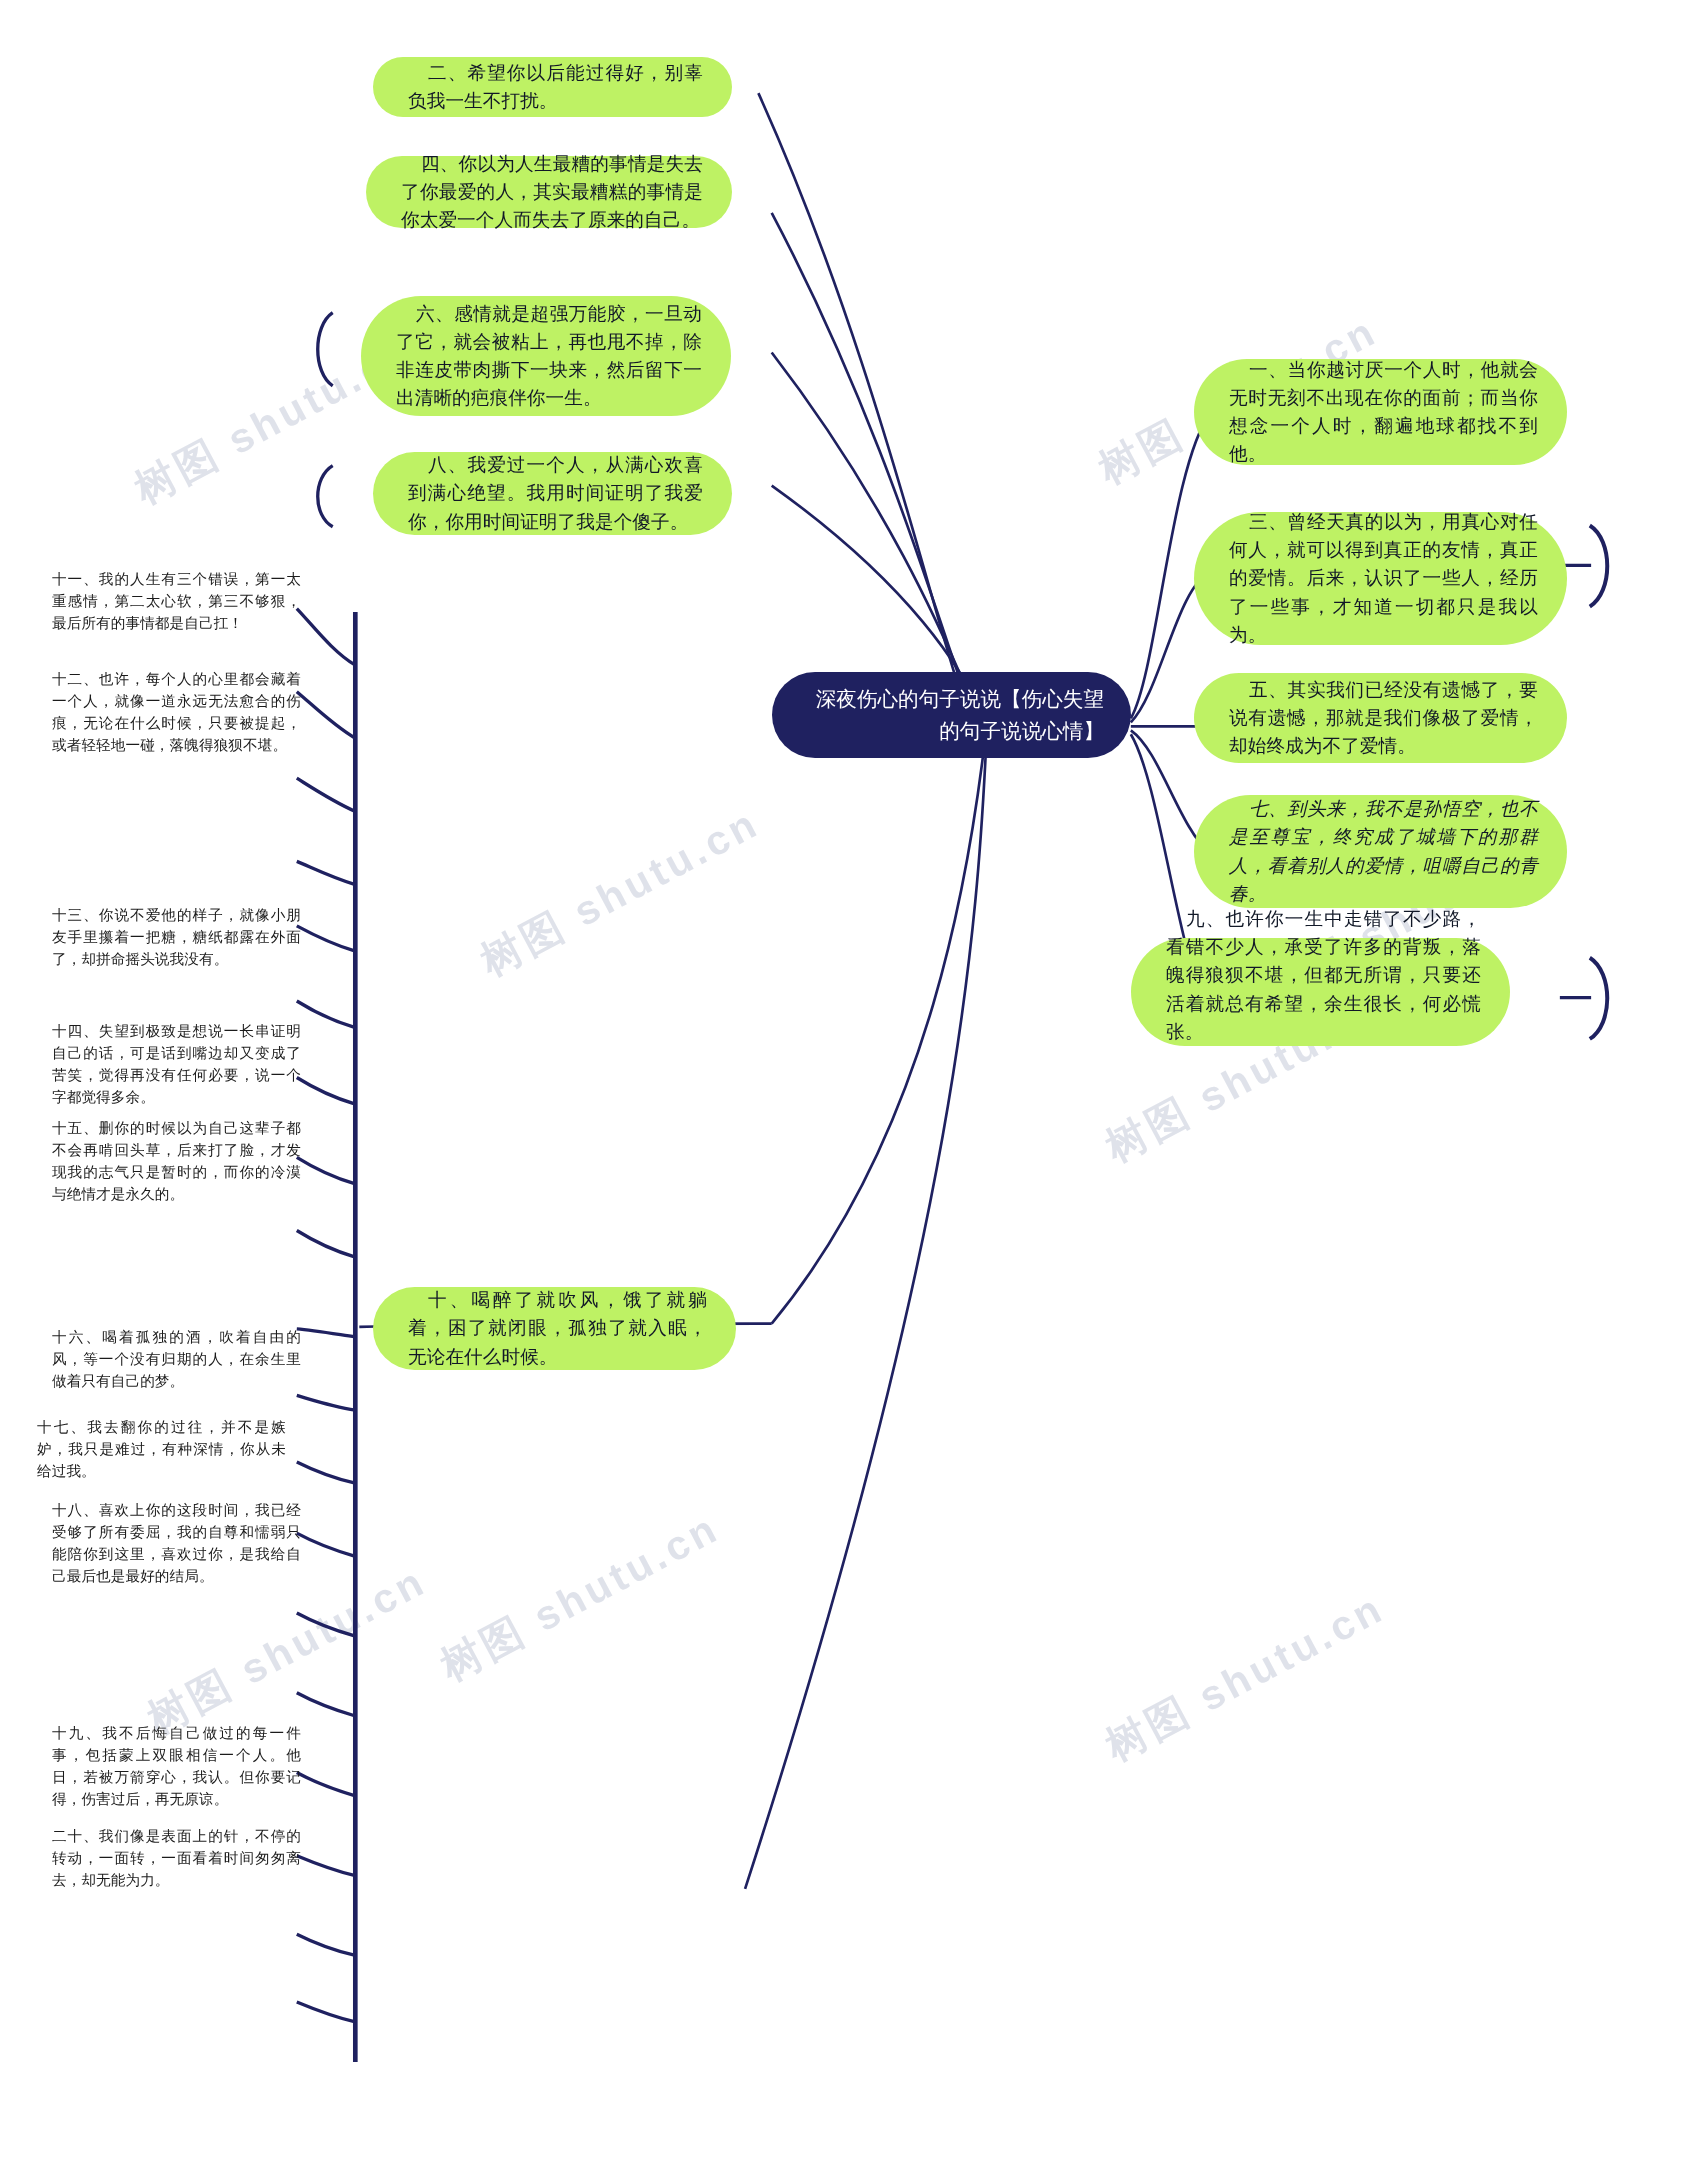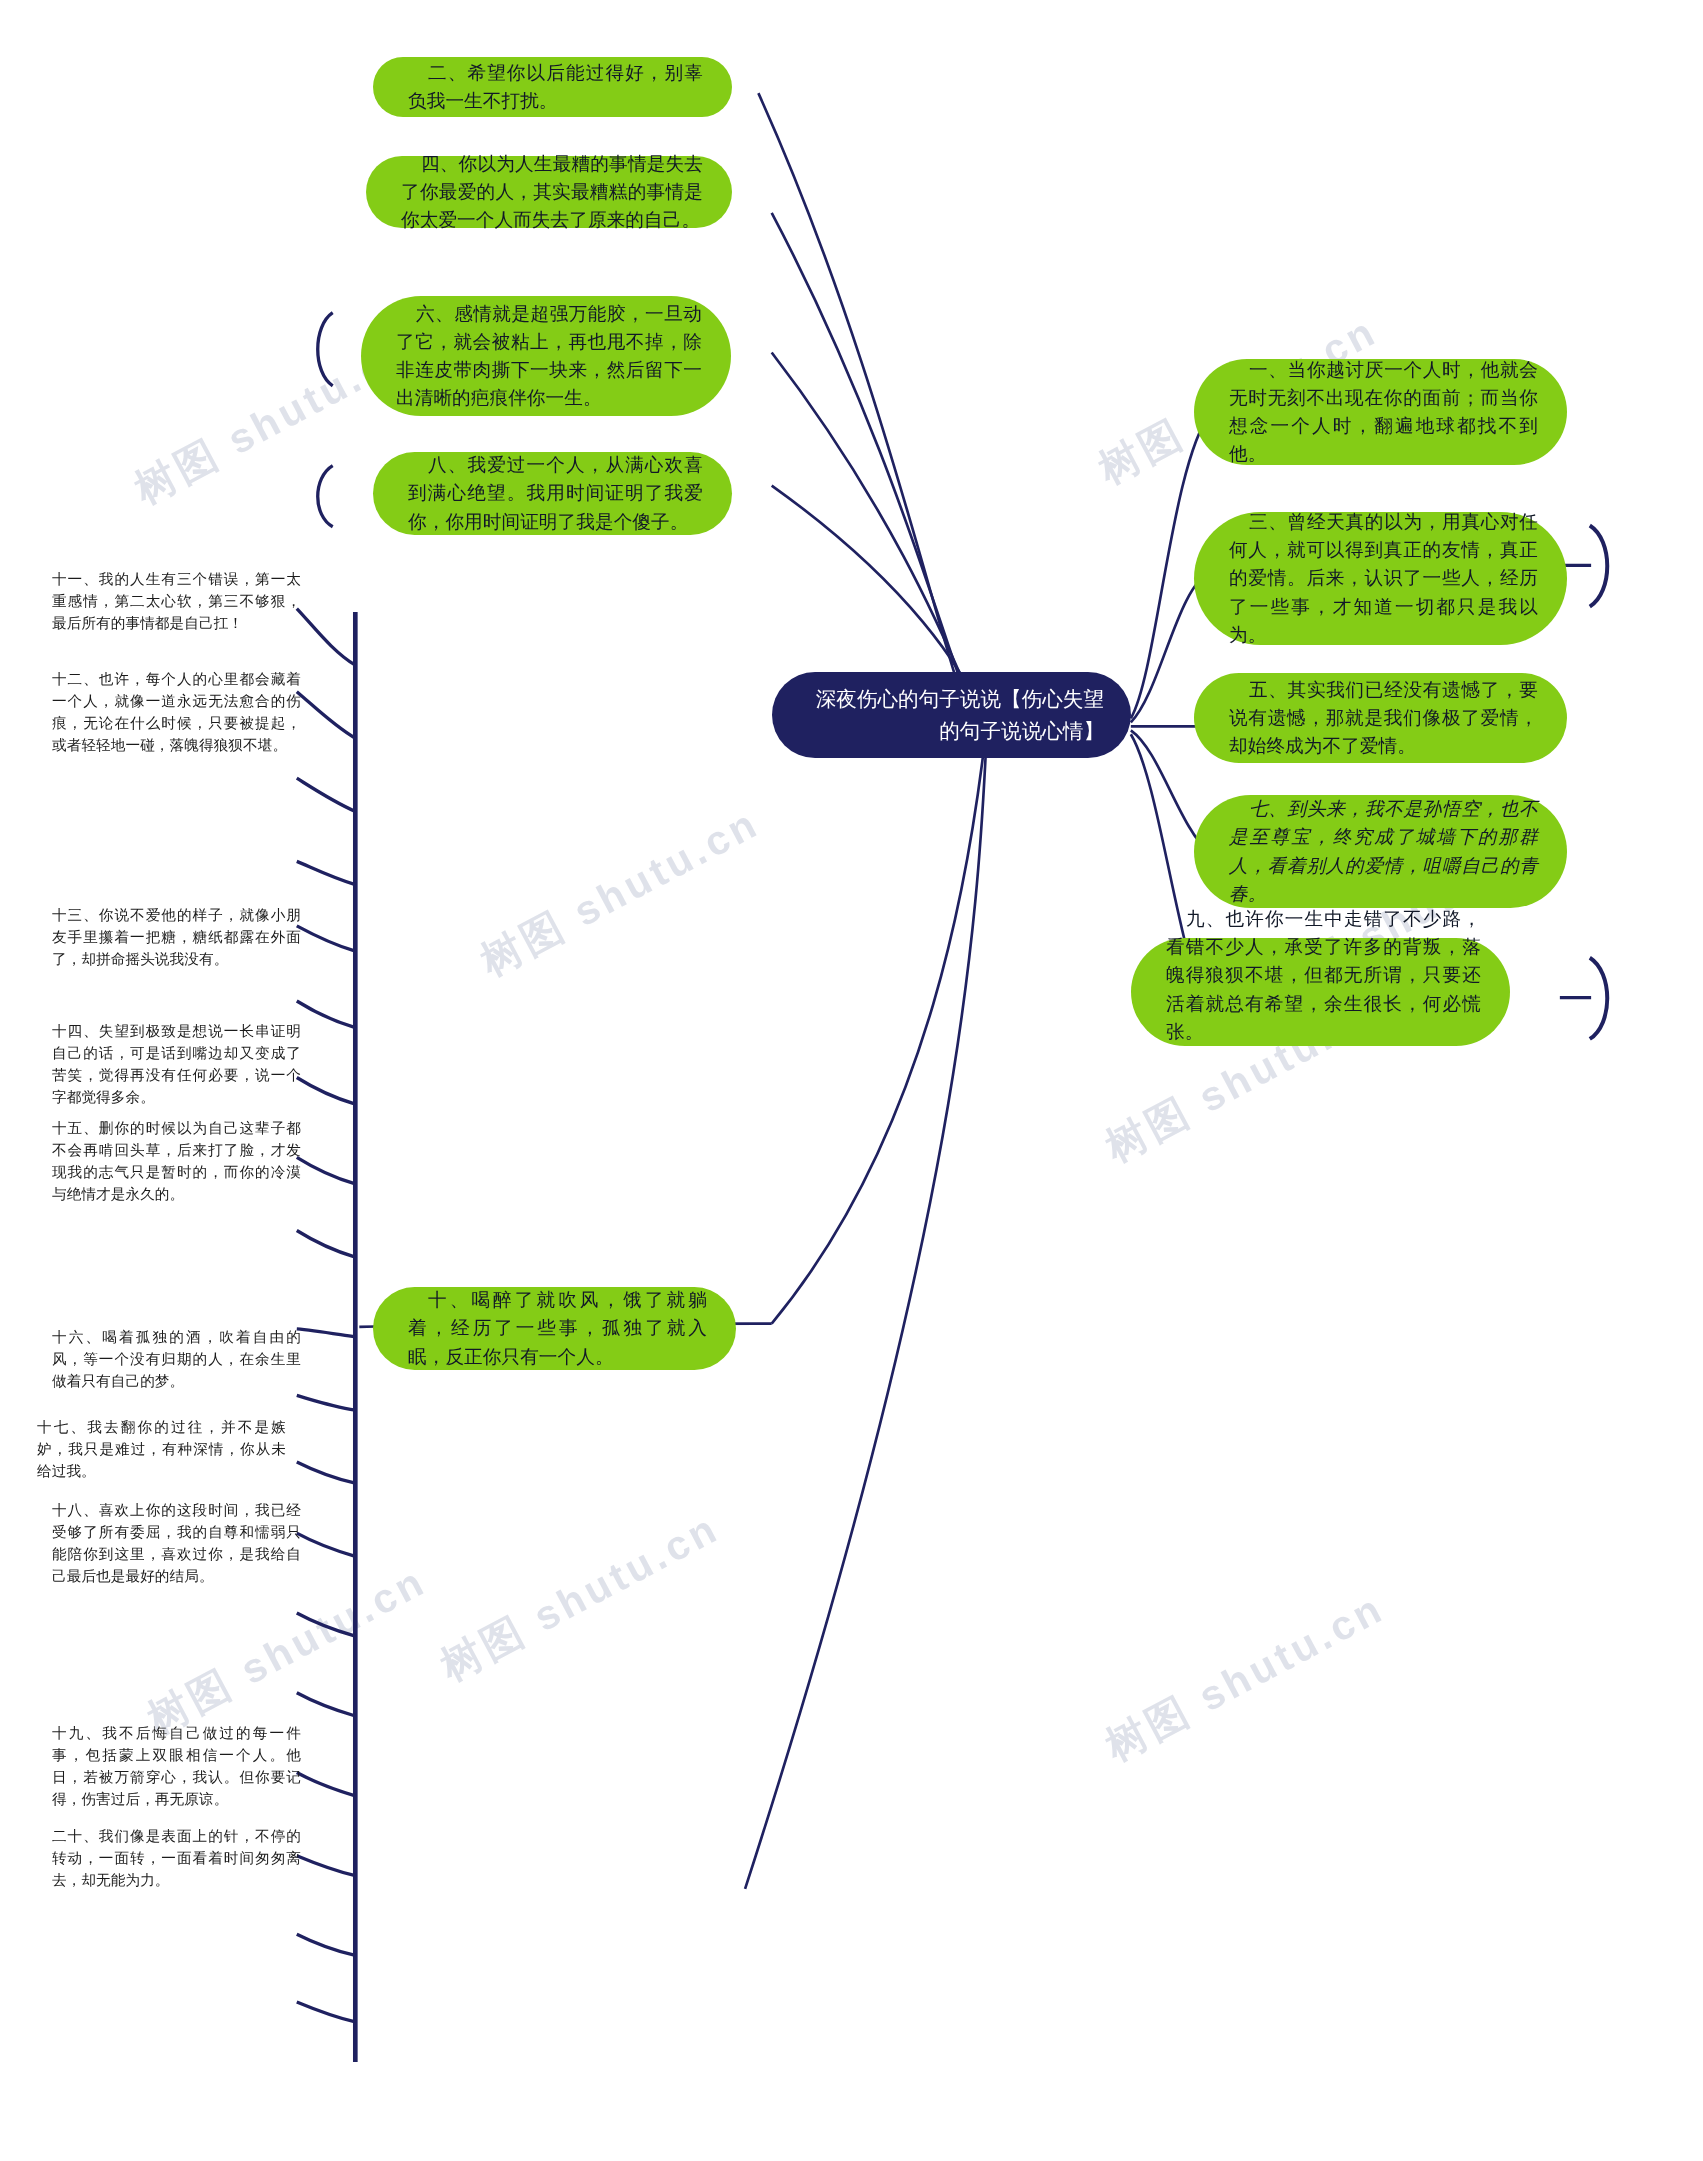--- a/index.html
+++ b/index.html
@@ -22,21 +22,21 @@
     left: 0; top: 0;
     width: 1703px;
     height: 2161px;
     pointer-events: none;
   }
   .node {
     position: absolute;
     box-sizing: border-box;
   }
   .pill {
-    background: #84cc16;
+    background: #bef264;
     border-radius: 86px;
     color: #111827;
     display: flex;
     align-items: center;
     justify-content: flex-start;
   }
   .pill .txt {
     display: block;
     width: 100%;
     padding: 0 29px 0 35px;
@@ -163,21 +163,21 @@
 
   <div class="node pill" style="left:361px; top:296px; width:370px; height:120px;">
     <span class="txt">六、感情就是超强万能胶，一旦动了它，就会被粘上，再也甩不掉，除非连皮带肉撕下一块来，然后留下一出清晰的疤痕伴你一生。</span>
   </div>
 
   <div class="node pill" style="left:373px; top:452px; width:359px; height:83px;">
     <span class="txt">八、我爱过一个人，从满心欢喜到满心绝望。我用时间证明了我爱你，你用时间证明了我是个傻子。</span>
   </div>
 
   <div class="node pill" style="left:373px; top:1287px; width:363px; height:83px;">
-    <span class="txt">十、喝醉了就吹风，饿了就躺着，经历了一些事，孤独了就入眠，反正你只有一个人。</span>
+    <span class="txt">十、喝醉了就吹风，饿了就躺着，困了就闭眼，孤独了就入眠，无论在什么时候。</span>
   </div>
 
   <div class="node pill" style="left:1194px; top:359px; width:373px; height:106px;">
     <span class="txt">一、当你越讨厌一个人时，他就会无时无刻不出现在你的面前；而当你想念一个人时，翻遍地球都找不到他。</span>
   </div>
 
   <div class="node pill" style="left:1194px; top:512px; width:373px; height:133px;">
     <span class="txt">三、曾经天真的以为，用真心对任何人，就可以得到真正的友情，真正的爱情。后来，认识了一些人，经历了一些事，才知道一切都只是我以为。</span>
   </div>
 

